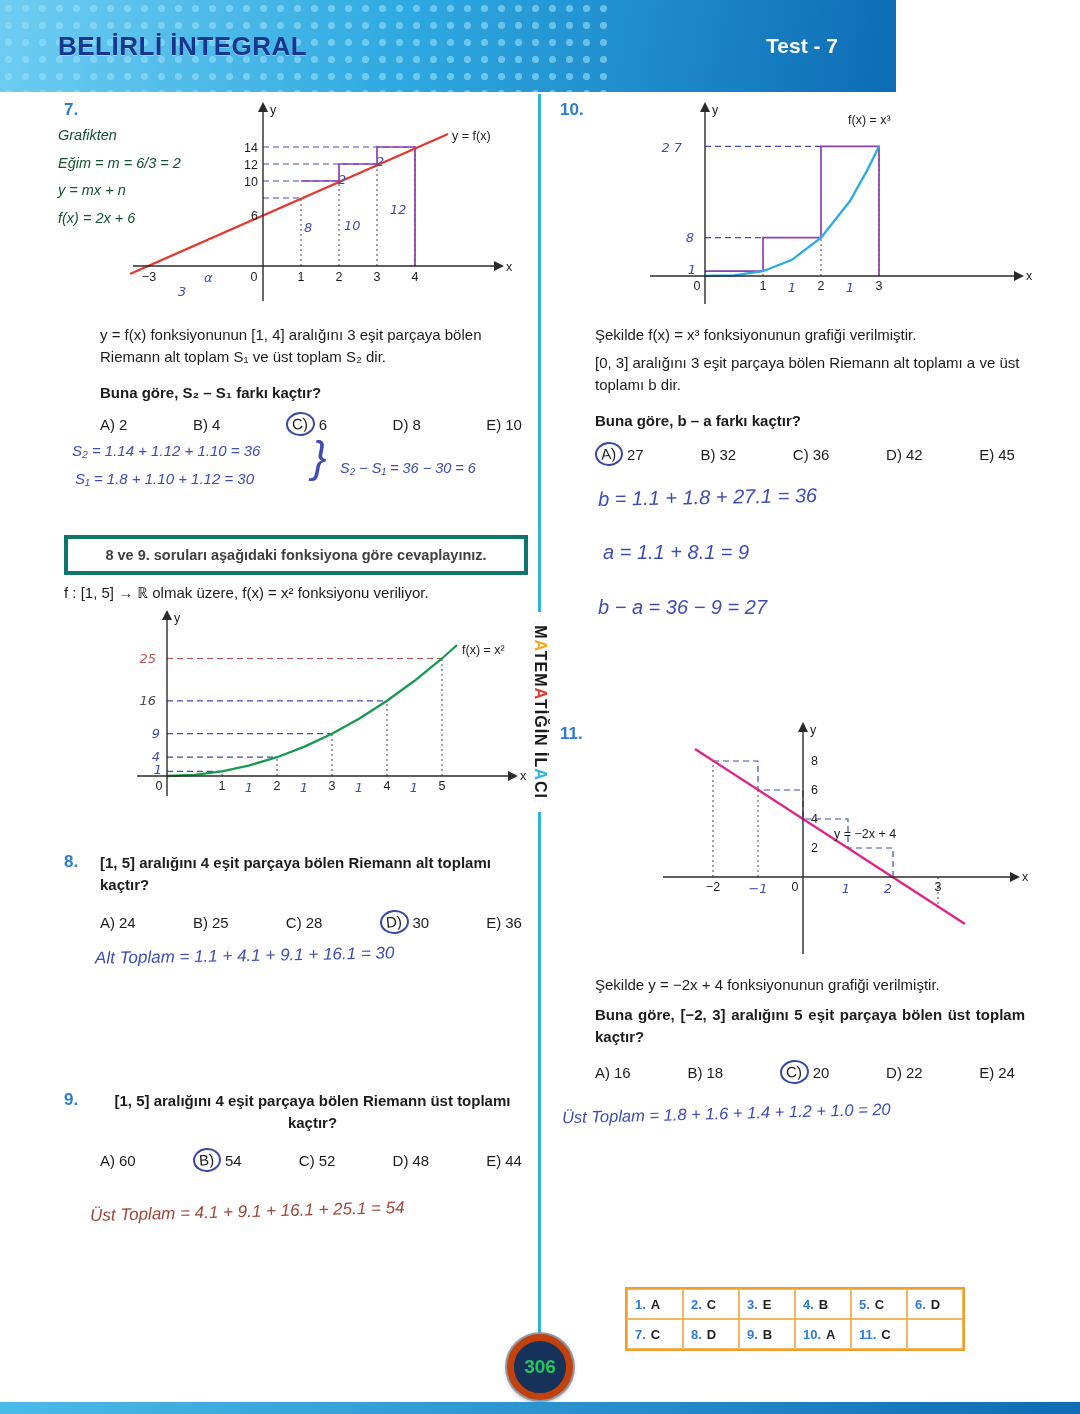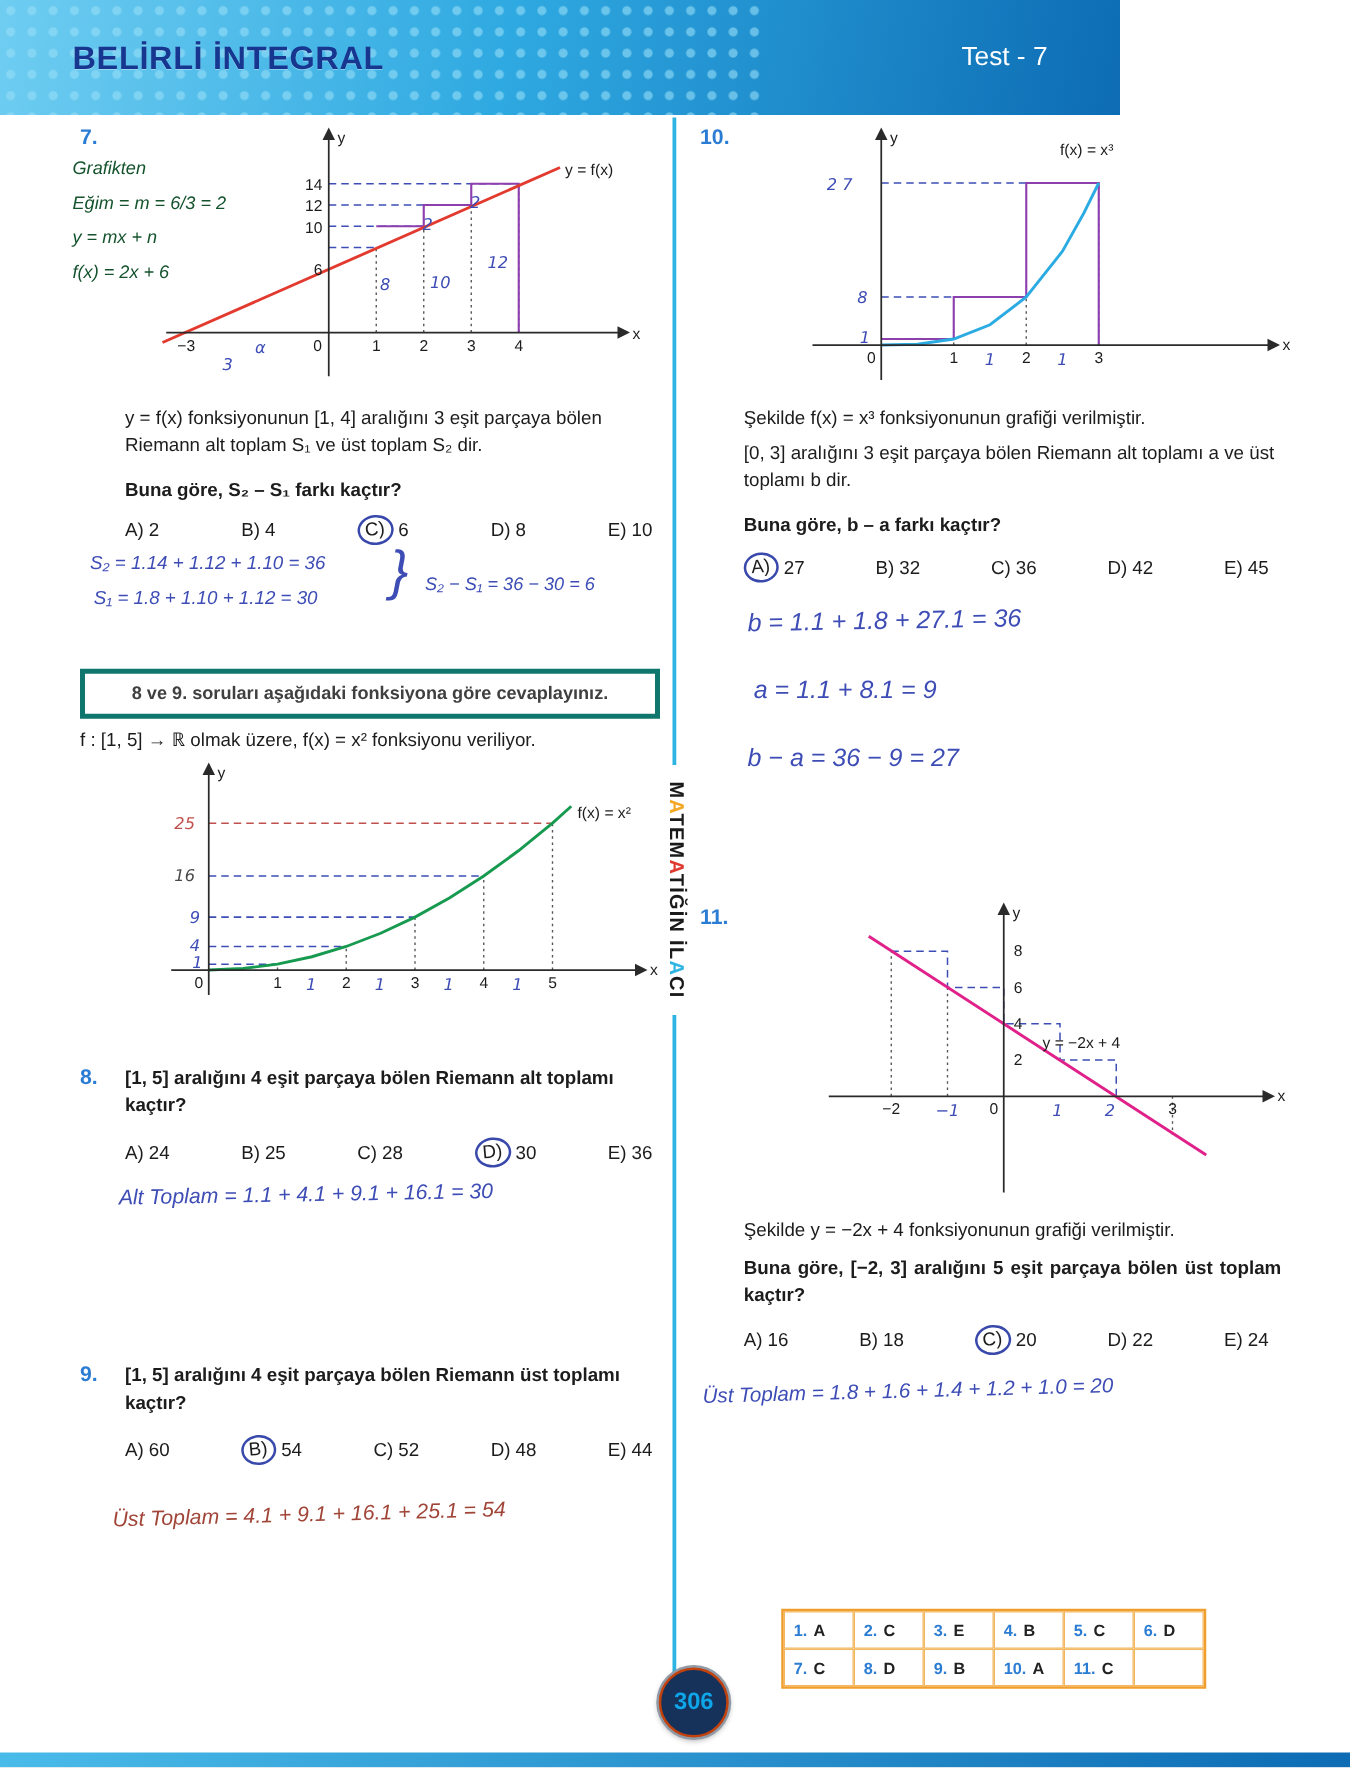--- a/index.html
+++ b/index.html
@@ -8,21 +8,21 @@
 
   
   .header{position:absolute;left:0;top:0;width:896px;height:92px;box-sizing:border-box;
           background:linear-gradient(100deg,#6fcdf1 0%,#2fa9e1 45%,#0d6cb4 100%);
           display:flex;align-items:center;justify-content:space-between;padding:16px 58px;}
   .header::before{content:"";position:absolute;left:0;top:0;height:100%;width:68%;
           background-image:radial-gradient(circle,rgba(150,222,247,.6) 3.2px,transparent 4px);
           background-size:17px 17px;}
   .header-title{position:relative;font-size:26px;font-weight:bold;color:#16368f;
           letter-spacing:.5px;text-shadow:0 1px 0 rgba(255,255,255,.35);}
-  .header-test{position:relative;font-size:21px;font-weight:normal;color:#fff;}
+  .header-test{position:relative;font-size:21px;font-weight:bold;color:#fff;}
   .bottom-bar{position:absolute;left:0;bottom:0;width:1080px;height:12px;
           background:linear-gradient(90deg,#49bbe9,#0d6cb4);}
 
   .divider{position:absolute;left:538px;top:94px;width:3px;height:1252px;background:#2db4e2;}
 
   .watermark{position:absolute;left:440px;top:700px;width:200px;text-align:center;
           transform:rotate(90deg);font-size:16px;font-weight:bold;color:#1a1a1a;
           background:#fff;padding:3px 6px;letter-spacing:1px;white-space:nowrap;box-sizing:border-box;}
   .wa-1{color:#f5a623;}.wa-2{color:#e03a30;}.wa-3{color:#2db4e2;}
 
@@ -43,22 +43,22 @@
          padding:8px 2px;text-align:center;font-weight:bold;font-size:14.5px;color:#404040;background:#fff;}
 
   .akey{position:absolute;left:625px;top:1287px;display:grid;grid-template-columns:repeat(6,56px);
         grid-auto-rows:30px;border:2px solid #f09e2e;background:#fff;}
   .akey-cell{border:1px solid #f3b75f;display:flex;align-items:center;padding-left:7px;
         font-size:13px;font-weight:bold;box-sizing:border-box;}
   .akey-n{color:#2b7cd3;margin-right:5px;}
   .akey-v{color:#222;}
 
   .badge{position:absolute;left:507px;top:1334px;width:52px;height:52px;border-radius:50%;
-        background:#16325a;border:2px solid #c2410c;box-shadow:0 0 0 2px #8f9aa6,0 2px 5px rgba(0,0,0,.4);
-        display:flex;align-items:center;justify-content:center;color:#0ea5e9;font-size:19px;font-weight:bold;margin-left:20px;}
+        background:#16325a;border:7px solid #c2410c;box-shadow:0 0 0 2px #8f9aa6,0 2px 5px rgba(0,0,0,.4);
+        display:flex;align-items:center;justify-content:center;color:#22c55e;font-size:19px;font-weight:bold;}
 
   
   svg.graph{position:absolute;overflow:visible;}
   .axis{stroke:#2a2a2a;stroke-width:1.4;}
   .arrow{fill:#2a2a2a;}
   .lbl{font-family:"Liberation Sans",sans-serif;font-size:12.5px;fill:#1c1c1c;}
   .hwsvg{font-family:"DejaVu Sans",sans-serif;font-style:italic;fill:#3d4db5;font-size:13px;}
   .hwsvg-red{font-family:"DejaVu Sans",sans-serif;font-style:italic;fill:#c0504d;font-size:13px;}
   .hwsvg-dark{font-family:"DejaVu Sans",sans-serif;font-style:italic;fill:#4a4a4a;font-size:13px;}
   .dash-b{stroke:#3d4db5;stroke-width:1.2;stroke-dasharray:6 4;fill:none;}
@@ -228,21 +228,21 @@
         <span class="opt-v">30</span>
       </span>
     <span class="opt">
         <span class="opt-l">E)</span>
         <span class="opt-v">36</span>
       </span>
   </div>
   <div class="hw-blue" style="left:95px;top:946px;font-size:17px;transform:rotate(-1deg);">Alt  Toplam =  1.1 + 4.1 + 9.1 + 16.1 = 30</div>
 
   <div class="qnum" style="left:64px;top:1090px;">9.</div>
-  <div class="text bold" style="left:100px;top:1090px;width:425px;">[1, 5] aralığını 4 eşit parçaya bölen Riemann üst toplamı kaçtır?</div>
+  <div class="text bold" style="left:100px;top:1090px;width:425px;text-align:center;">[1, 5] aralığını 4 eşit parçaya bölen Riemann üst toplamı kaçtır?</div>
   <div class="options" style="left:100px;top:1148px;width:422px;">
     <span class="opt">
         <span class="opt-l">A)</span>
         <span class="opt-v">60</span>
       </span>
     <span class="opt">
         <span class="opt-l circled">B)</span>
         <span class="opt-v">54</span>
       </span>
     <span class="opt">

